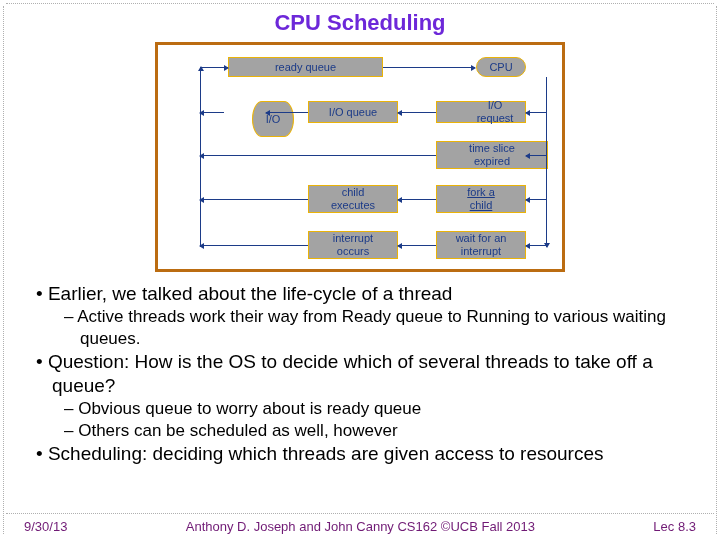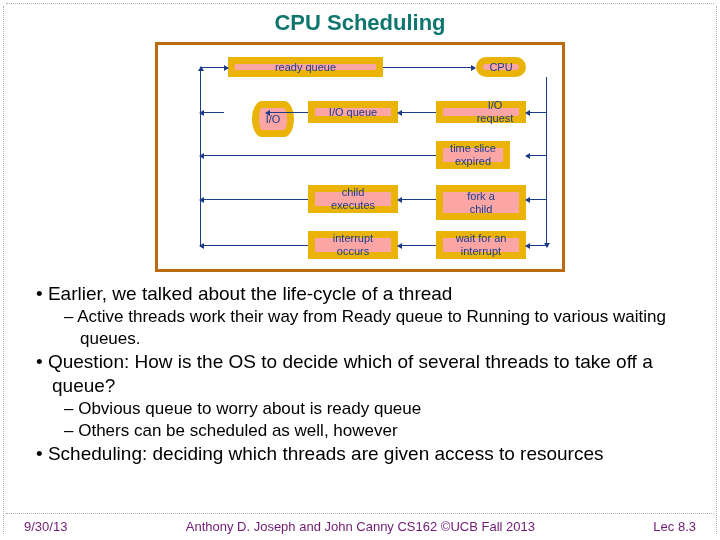--- a/index.html
+++ b/index.html
@@ -14,35 +14,35 @@
   .slide {
     width: 720px;
     height: 540px;
     position: relative;
     padding: 10px 36px 0 36px;
   }
   .title {
     text-align: center;
     font-size: 22px;
     font-weight: bold;
-    color: #0f766e;
+    color: #6d28d9;
     margin-bottom: 6px;
   }
   .diagram-frame {
     width: 410px;
     margin: 0 auto 10px auto;
     border: 3px solid #bb6c11;
     background: #fff;
     position: relative;
     height: 230px;
   }
   .dbox {
     position: absolute;
-    border: 7px solid #eab308;
-    background: #fca5a5;
+    border: 1px solid #eab308;
+    background: #a3a3a3;
     font-size: 11px;
     color: #1c3b88;
     display: flex;
     align-items: center;
     justify-content: center;
     text-align: center;
     line-height: 1.15;
     padding: 2px 4px;
   }
   .drnd {
@@ -126,26 +126,26 @@
   <div class="title">CPU Scheduling</div>
 
   <div class="diagram-frame">
     <div class="dbox" style="left:70px; top:12px; width:155px; height:20px;">ready queue</div>
     <div class="dbox drnd" style="left:318px; top:12px; width:50px; height:20px;">CPU</div>
 
     <div class="dbox drnd" style="left:66px; top:56px; width:42px; height:36px;margin-left:28px;">I/O</div>
     <div class="dbox" style="left:150px; top:56px; width:90px; height:22px;">I/O queue</div>
     <div class="dbox" style="left:278px; top:56px; width:90px; height:22px;padding-left:32px;">I/O request</div>
 
-    <div class="dbox" style="left:278px; top:96px; width:74px; height:28px; white-space:pre-line;">time slice
+    <div class="dbox" style="left:278px; top:96px; width:112px; height:28px; white-space:pre-line;">time slice
 expired</div>
 
     <div class="dbox" style="left:150px; top:140px; width:90px; height:28px; white-space:pre-line;">child
 executes</div>
-    <div class="dbox" style="left:278px; top:140px; width:90px; height:35px; white-space:pre-line;">fork a
+    <div class="dbox" style="left:278px; top:140px; width:90px; height:28px; white-space:pre-line;text-decoration:underline;">fork a
 child</div>
 
     <div class="dbox" style="left:150px; top:186px; width:90px; height:28px; white-space:pre-line;">interrupt
 occurs</div>
     <div class="dbox" style="left:278px; top:186px; width:90px; height:28px; white-space:pre-line;">wait for an
 interrupt</div>
 
     <div class="arrow-h" style="left:225px; top:22px; width:92px;"></div>
     <div class="arrow-h left" style="left:108px; top:67px; width:42px;"></div>
     <div class="arrow-h left" style="left:240px; top:67px; width:38px;"></div>

